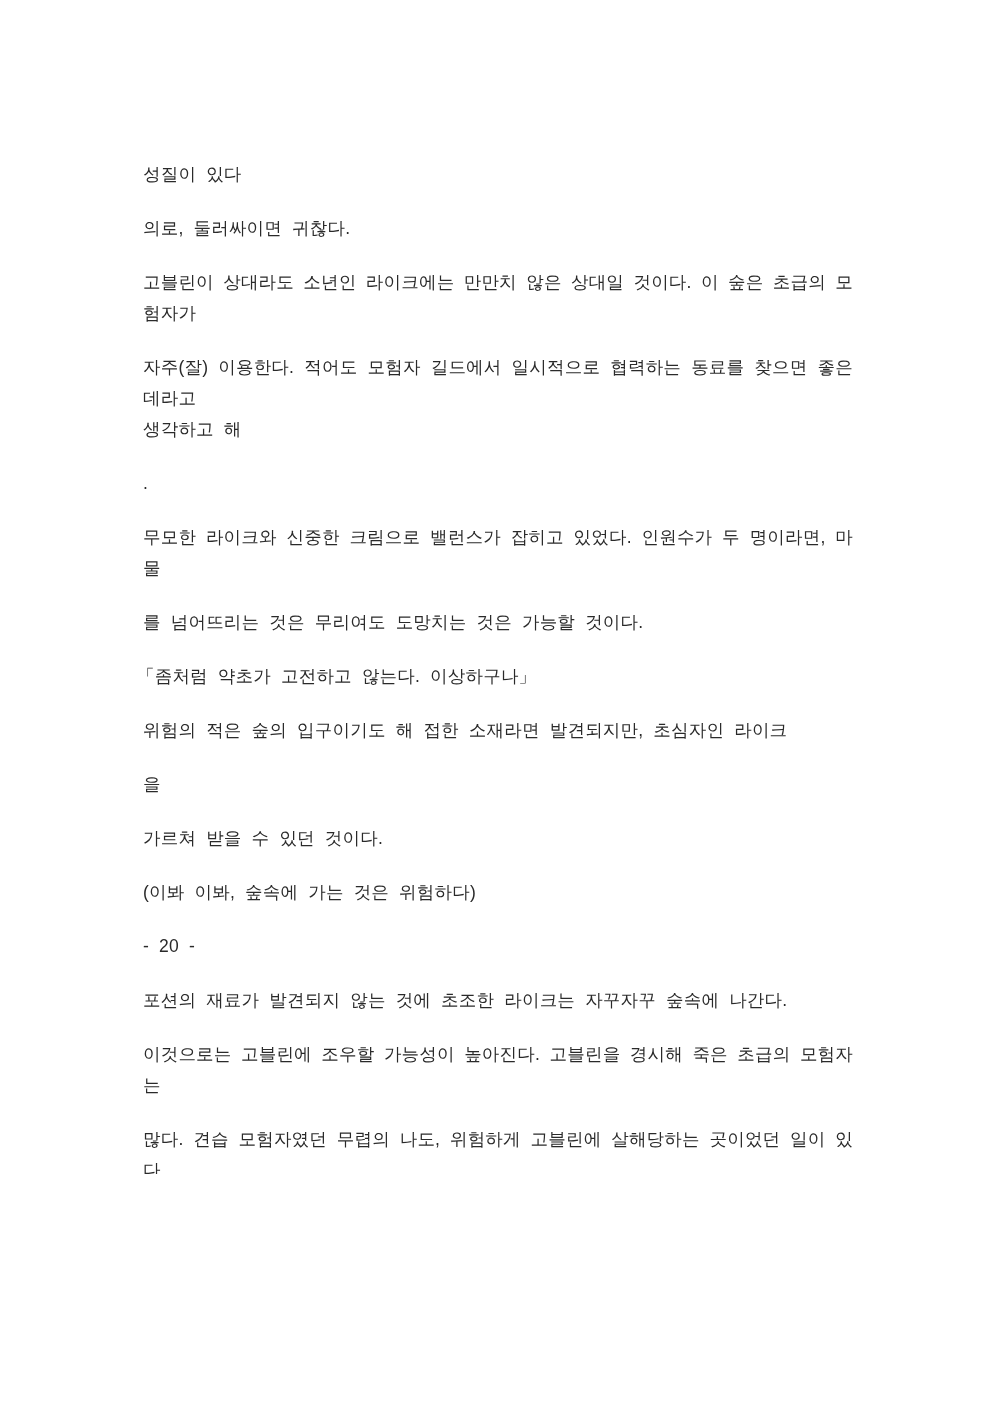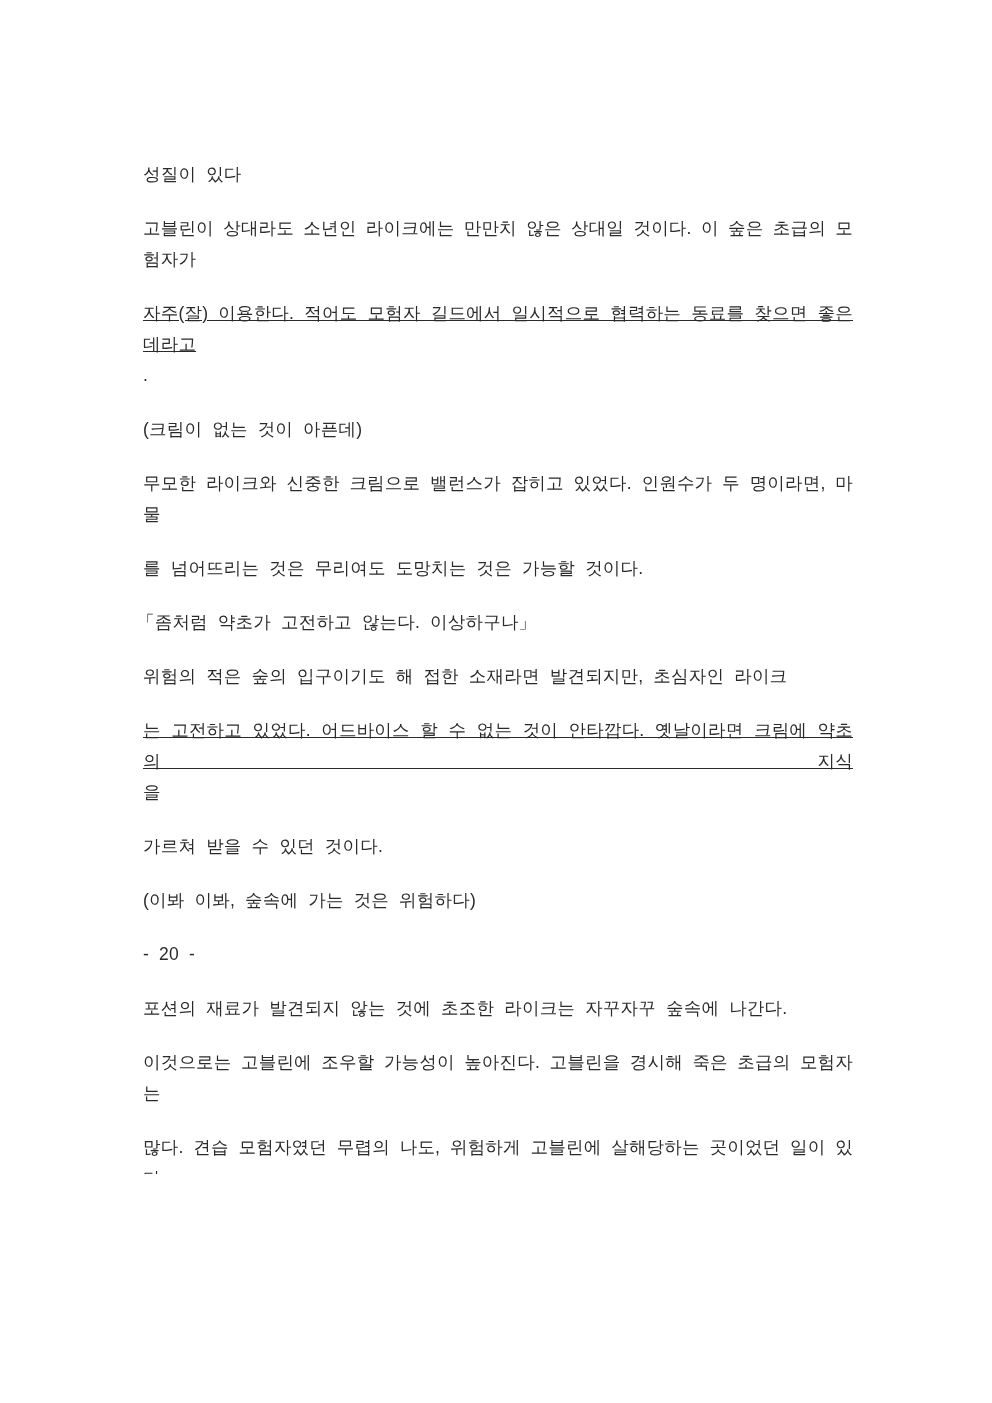--- a/index.html
+++ b/index.html
@@ -33,42 +33,41 @@
   }
   
   .line.j {
     text-align: justify;
     text-align-last: justify;
     word-spacing: 4px;
   }
   
   .line.nogap {
     margin-bottom: 0;
-    text-decoration: underline;
   }
   
   .line.hang {
     margin-left: -6px;
   }
 </style>
 </head>
 <body>
 
 <div class="page">
   <div class="content">
     <div class="line">성질이 있다</div>
+    <div class="line">의로, 둘러싸이면 귀찮다.</div>
     <div class="line j">고블린이 상대라도 소년인 라이크에는 만만치 않은 상대일 것이다. 이 숲은 초급의 모험자가</div>
     <div class="line j nogap">자주(잘) 이용한다. 적어도 모험자 길드에서 일시적으로 협력하는 동료를 찾으면 좋은데라고</div>
+    <div class="line">생각하고 해</div>
     <div class="line">.</div>
-    <div class="line">(크림이 없는 것이 아픈데)</div>
     <div class="line j">무모한 라이크와 신중한 크림으로 밸런스가 잡히고 있었다. 인원수가 두 명이라면, 마물</div>
     <div class="line">를 넘어뜨리는 것은 무리여도 도망치는 것은 가능할 것이다.</div>
     <div class="line hang">「좀처럼 약초가 고전하고 않는다. 이상하구나」</div>
     <div class="line">위험의 적은 숲의 입구이기도 해 접한 소재라면 발견되지만, 초심자인 라이크</div>
-    <div class="line j nogap">는 고전하고 있었다. 어드바이스 할 수 없는 것이 안타깝다. 옛날이라면 크림에 약초의 지식</div>
     <div class="line">을</div>
     <div class="line">가르쳐 받을 수 있던 것이다.</div>
     <div class="line">(이봐 이봐, 숲속에 가는 것은 위험하다)</div>
     <div class="line">- 20 -</div>
     <div class="line">포션의 재료가 발견되지 않는 것에 초조한 라이크는 자꾸자꾸 숲속에 나간다.</div>
     <div class="line j">이것으로는 고블린에 조우할 가능성이 높아진다. 고블린을 경시해 죽은 초급의 모험자는</div>
     <div class="line j">많다. 견습 모험자였던 무렵의 나도, 위험하게 고블린에 살해당하는 곳이었던 일이 있다</div>
   </div>
 </div>
 

